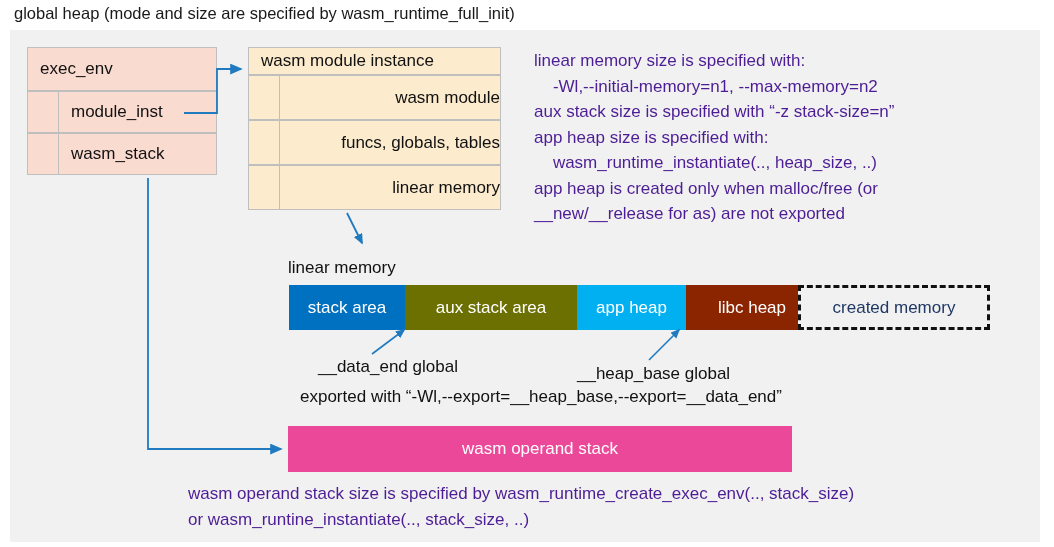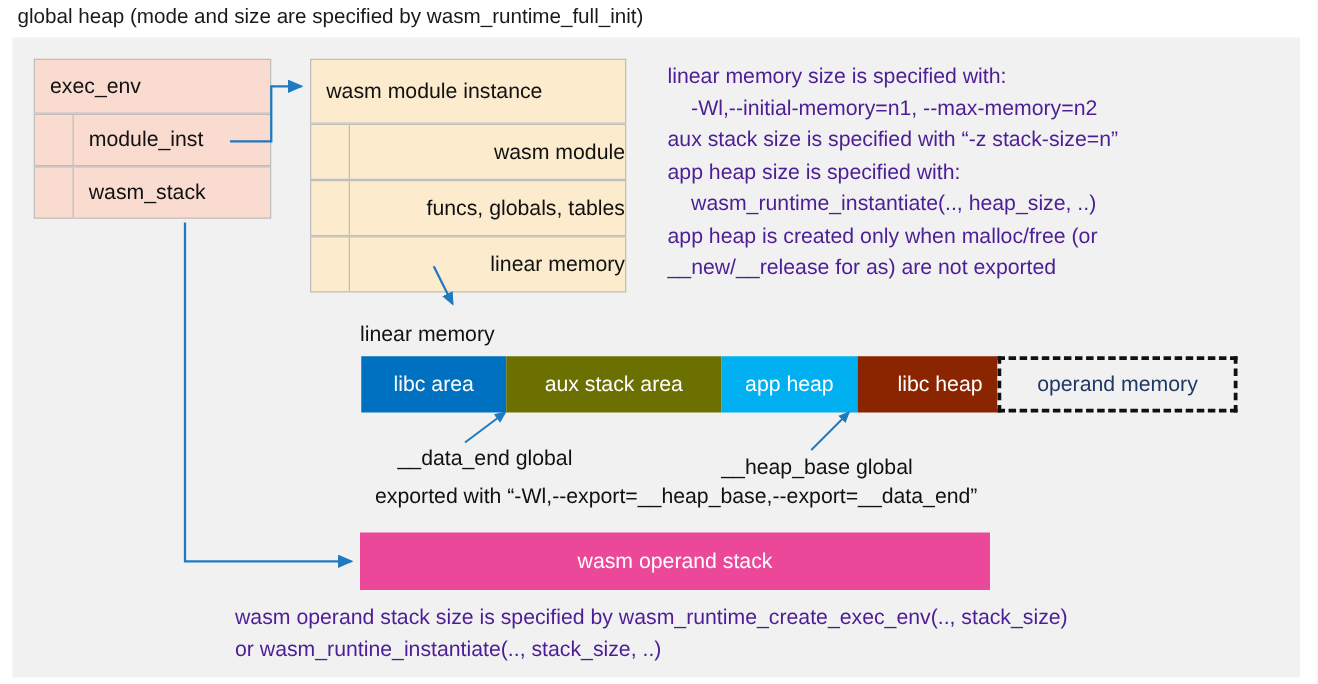--- a/index.html
+++ b/index.html
@@ -35,21 +35,21 @@
   .gutter{width:30px;align-self:stretch;border-right:1px solid #bfbfbf;flex:0 0 30px;}
   .rowtext{padding-left:12px;}
 
   
   #execenv{left:27px;top:47px;width:190px;}
   #execenv .hdr{height:44px;width:190px;}
   #execenv .sub{height:42px;width:190px;}
 
   
   #wmi{left:248px;top:47px;width:253px;}
-  #wmi .hdr{height:52px;width:253px;}
+  #wmi .hdr{height:28px;width:253px;}
   #wmi .sub{height:45px;width:253px;justify-content:space-between;}
 
   
   .note{
     position:absolute;
     font-size:17px;color:#4c1d95;line-height:25.5px;
     white-space:pre;
   }
   #note-right{left:534px;top:48px;}
 
@@ -134,33 +134,33 @@
     -Wl,--initial-memory=n1, --max-memory=n2
 aux stack size is specified with “-z stack-size=n”
 app heap size is specified with:
     wasm_runtime_instantiate(.., heap_size, ..)
 app heap is created only when malloc/free (or
 __new/__release for as) are not exported</div>
 
   <div id="lm-label">linear memory</div>
   <div id="membar">
       <div class="seg" style="width: 116px; background: rgb(0, 112, 192);">
-        <span>libc area</span>
+        <span>stack area</span>
       </div>
       <div class="seg" style="width: 172px; background: rgb(107, 112, 0);">
         <span>aux stack area</span>
       </div>
       <div class="seg" style="width: 109px; background: rgb(0, 176, 240);">
         <span>app heap</span>
       </div>
       <div class="seg" style="width: 112px; background: rgb(139, 37, 0); padding-left: 20px;">
         <span>libc heap</span>
       </div>
       <div class="seg dashed" style="width: 192px;">
-        <span>operand memory</span>
+        <span>created memory</span>
       </div>
     </div>
 
   <div id="ann-data-end">__data_end global</div>
   <div id="ann-heap-base">__heap_base global</div>
   <div id="ann-exported">exported with “-Wl,--export=__heap_base,--export=__data_end”</div>
 
   <div id="opstack">
     <span>wasm operand stack</span>
   </div>

